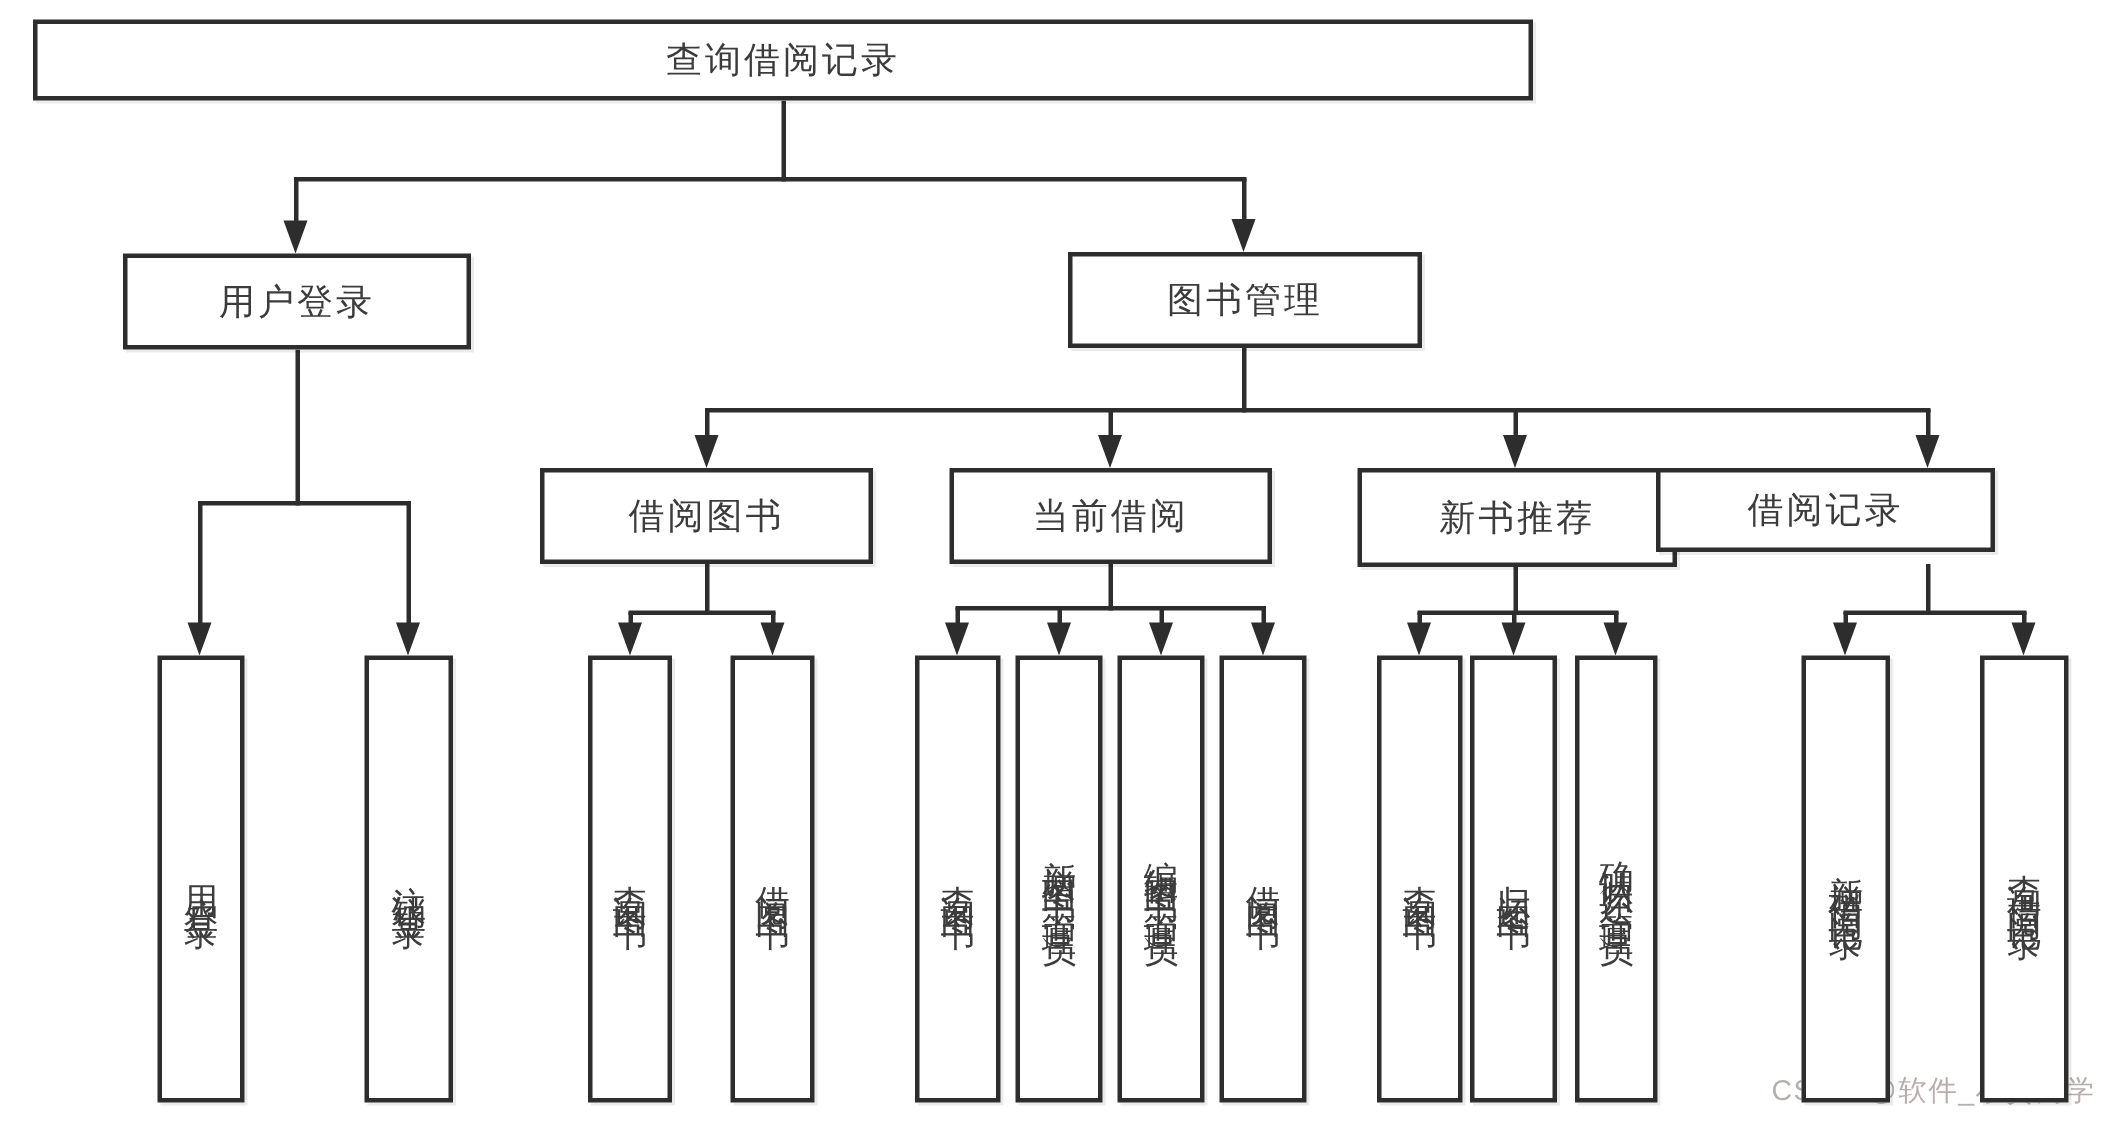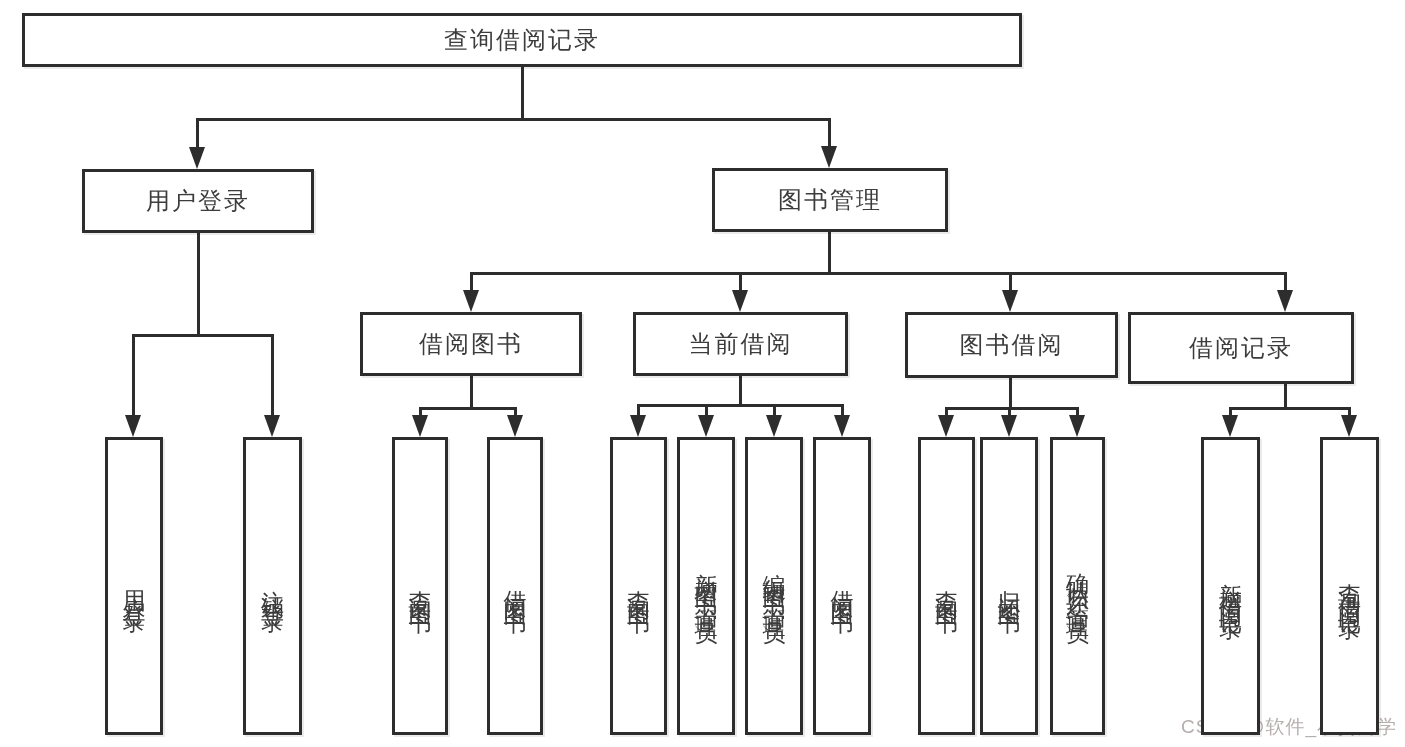--- a/index.html
+++ b/index.html
@@ -126,23 +126,23 @@
     <div class="node" style="left: 712px; top: 168px; width: 236px; height: 64px;">
       <span class="lbl">图书管理</span>
     </div>
     <div class="node" style="left: 360px; top: 312px; width: 222px; height: 64px;">
       <span class="lbl">借阅图书</span>
     </div>
     <div class="node" style="left: 633px; top: 312px; width: 215px; height: 64px;">
       <span class="lbl">当前借阅</span>
     </div>
     <div class="node" style="left: 905px; top: 312px; width: 213px; height: 66px;">
-      <span class="lbl">图书借阅</span>
+      <span class="lbl">新书推荐</span>
     </div>
-    <div class="node" style="left: 1128px; top: 312px; width: 226px; height: 72px;">
+    <div class="node" style="left: 1104px; top: 312px; width: 226px; height: 56px;">
       <span class="lbl">借阅记录</span>
     </div>
     <div class="node vertical" style="left: 105px; top: 437px; width: 58px; height: 298px;">
       <span class="lbl">用户登录</span>
     </div>
     <div class="node vertical" style="left: 243px; top: 437px; width: 59px; height: 298px;">
       <span class="lbl">注销登录</span>
     </div>
     <div class="node vertical" style="left: 392px; top: 437px; width: 56px; height: 298px;">
       <span class="lbl">查询图书</span>

